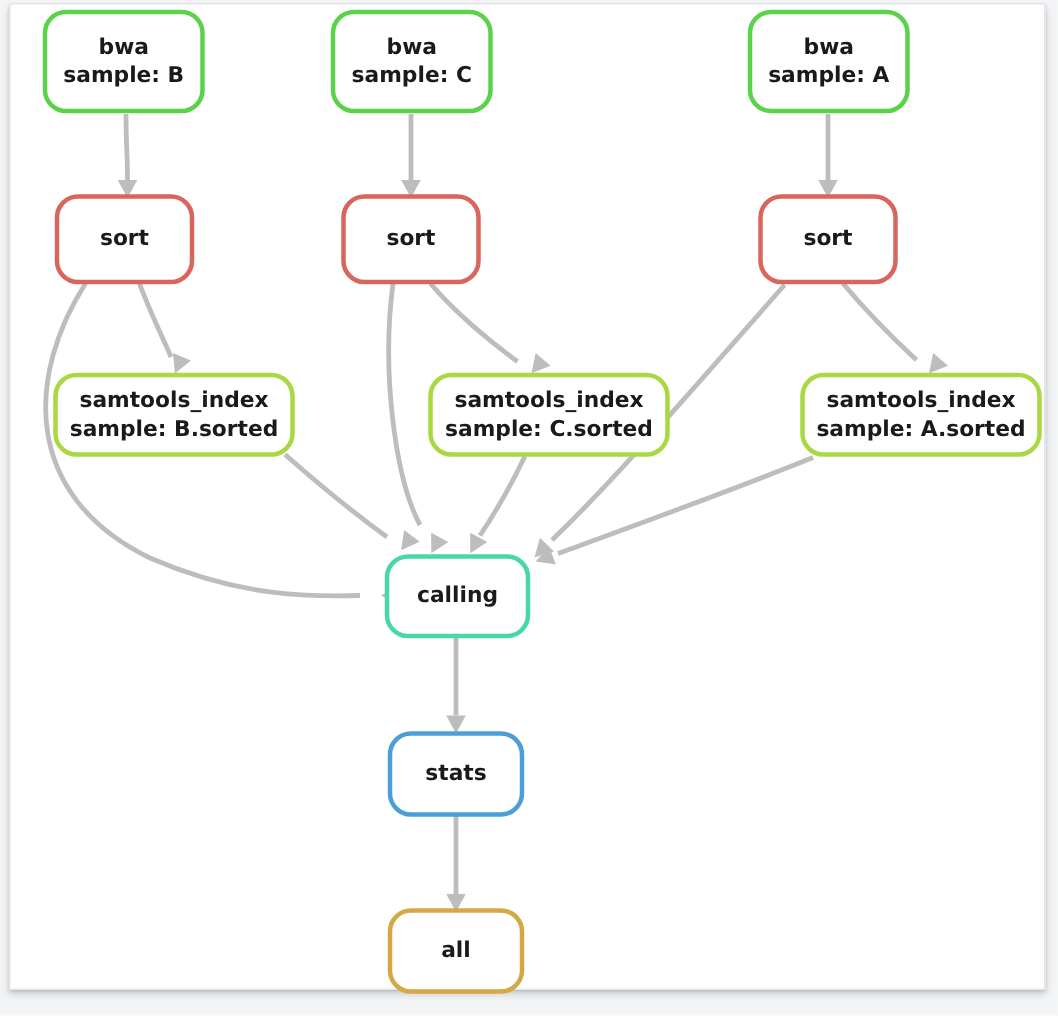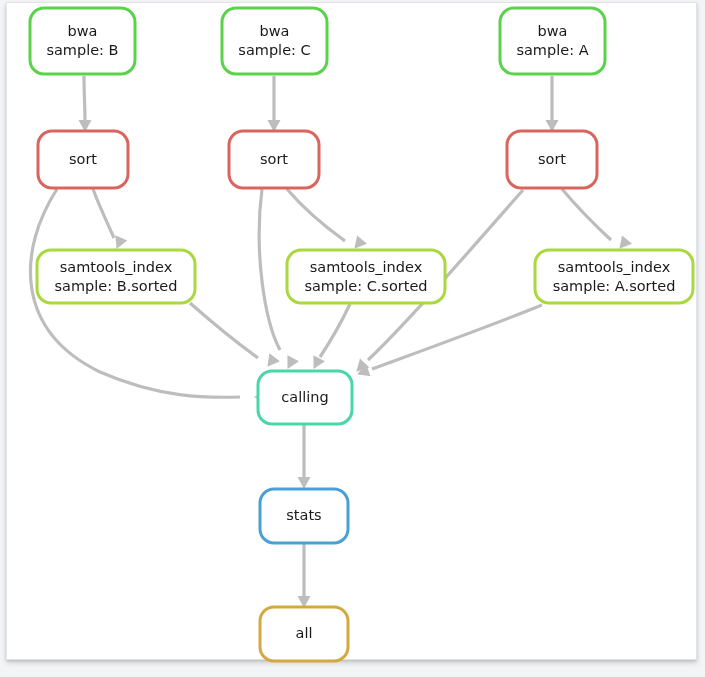--- a/index.html
+++ b/index.html
@@ -11,20 +11,21 @@
     width: 705px;
     height: 677px;
     font-family: "DejaVu Sans", sans-serif;
     overflow: hidden;
   }
   #app {
     position: relative;
     width: 705px;
     height: 677px;
     background: #f3f4f6;
+    font-weight: bold;
   }
   #canvas-frame {
     position: absolute;
     left: 6px;
     top: 2px;
     width: 691px;
     height: 658px;
     background: #ffffff;
     border: 1px solid #e2e4e7;
     box-sizing: border-box;

